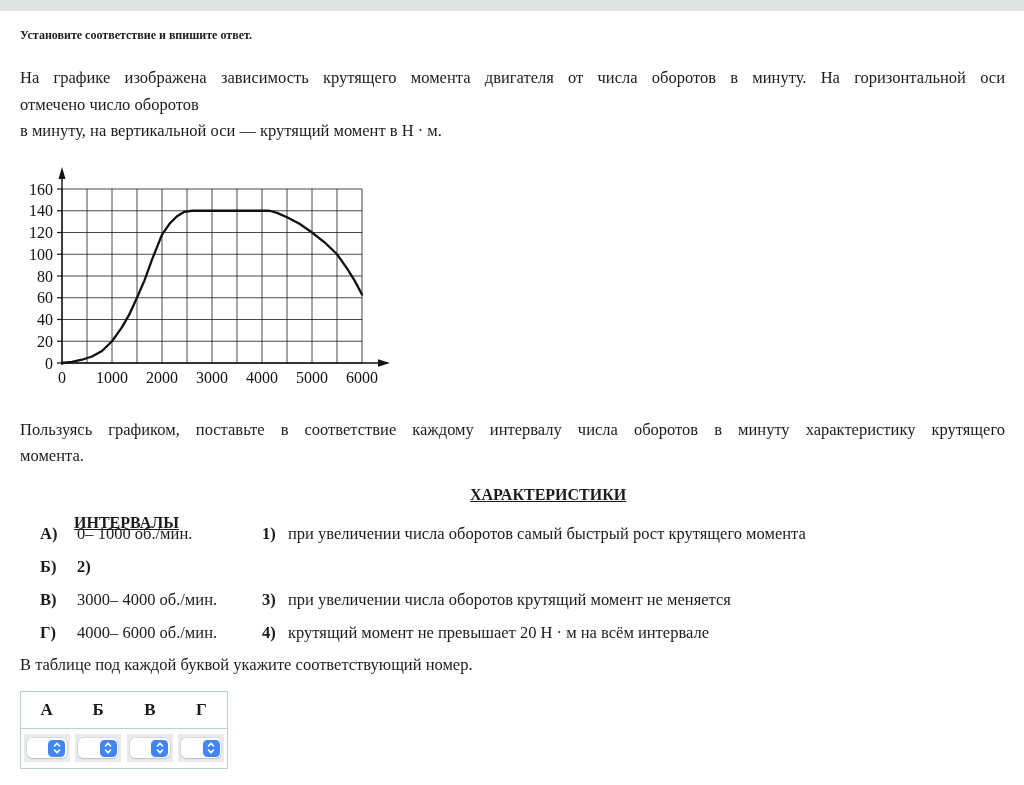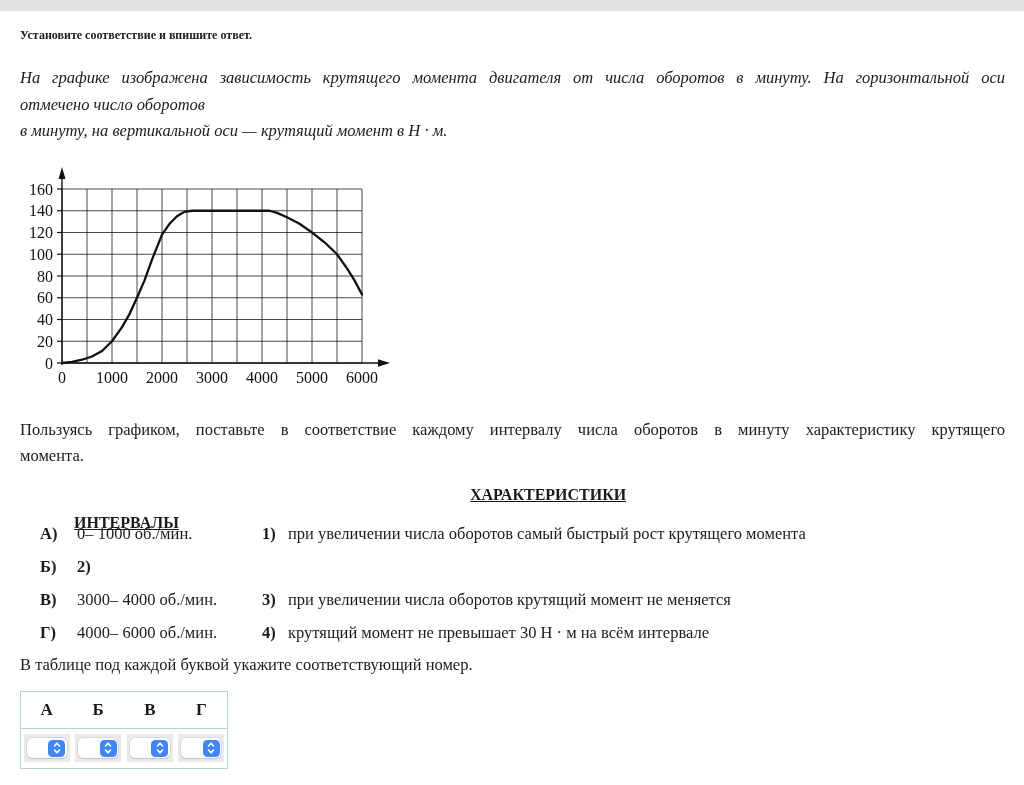--- a/index.html
+++ b/index.html
@@ -5,21 +5,21 @@
   * { margin:0; padding:0; box-sizing:border-box; }
   html,body { width:1024px; background:#ffffff; font-family:"Liberation Serif","DejaVu Serif",serif; color:#1b1b1b; }
   body { min-height:785px; position:relative; }
 
   .top-bar { height:11px; width:100%; background:#dfe2e3; }
 
   .content { padding:0 19px 0 20px; }
 
   .page-title { font-size:12px; font-weight:bold; margin-top:17px; }
 
-  .intro { margin-top:22px; font-size:16.5px; line-height:26.5px;font-style:italic; }
+  .intro { margin-top:22px; font-size:16.5px; line-height:26.5px; }
   .just-line { text-align:justify; text-align-last:justify; }
 
   .chart-wrap { margin-top:20px; }
   .chart-wrap svg { display:block; font-family:"Liberation Serif","DejaVu Serif",serif; }
 
   .task { margin-top:18px; font-size:16.5px; line-height:26.5px; }
 
   .col-headers { position:relative; height:21px; margin-top:16px; }
   .col-headers span { position:absolute; top:0; font-size:16px; font-weight:bold; text-decoration:underline; }
   .col-headers .h-intervals { left:54px;margin-top:28px; }
@@ -135,21 +135,21 @@
     <div class="match-row">
       <span class="letter">В)</span>
       <span class="interval">3000– 4000 об./мин.</span>
       <span class="num">3)</span>
       <span class="char">при увеличении числа оборотов крутящий момент не меняется</span>
     </div>
     <div class="match-row">
       <span class="letter">Г)</span>
       <span class="interval">4000– 6000 об./мин.</span>
       <span class="num">4)</span>
-      <span class="char">крутящий момент не превышает 30  Н · м на всём интервале</span>
+      <span class="char">крутящий момент не превышает 20  Н · м на всём интервале</span>
     </div>
   </div>
 
   <div class="answer-note">В таблице под каждой буквой укажите соответствующий номер.</div>
 
   <table class="answer-table">
     <tbody>
         <tr>
       <th>А</th>
       <th>Б</th>

